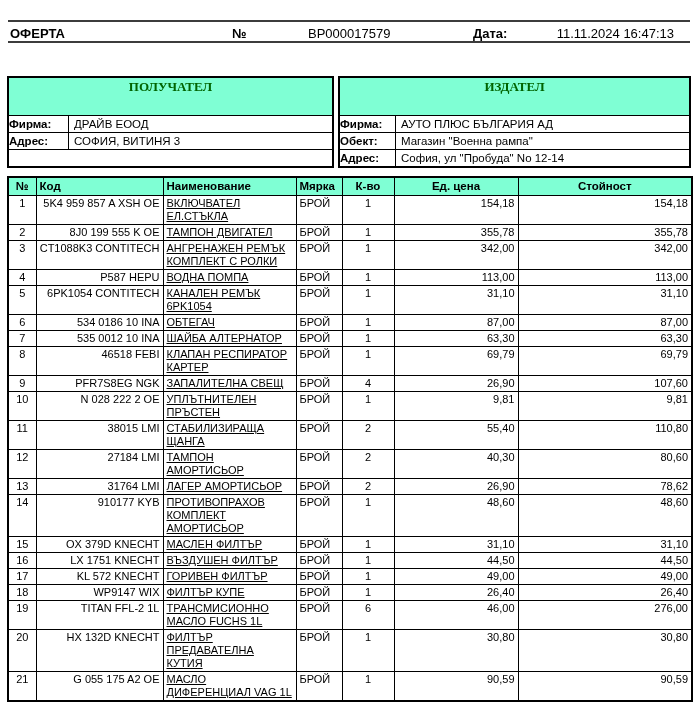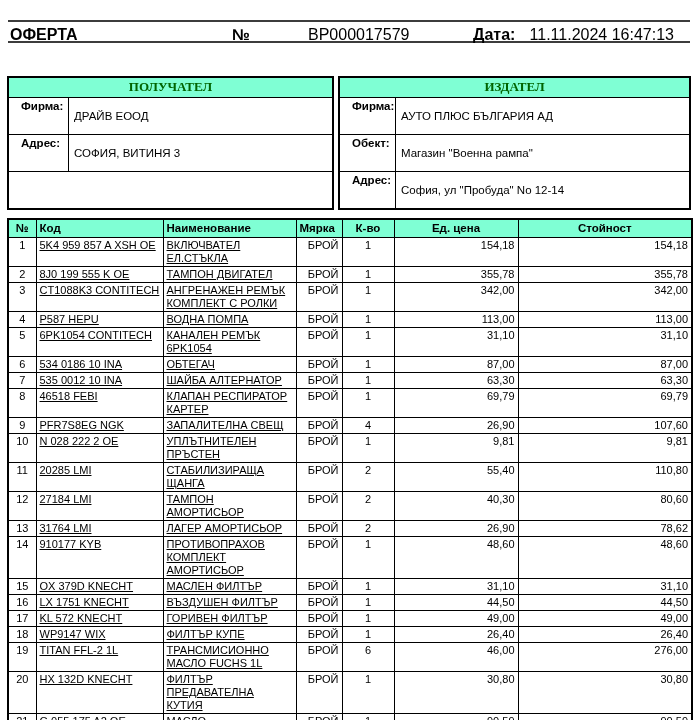--- a/index.html
+++ b/index.html
@@ -15,21 +15,21 @@
     -webkit-font-smoothing:antialiased;
     overflow:hidden;
   }
   
   .top-strip{
     position:relative;
     margin:20px 8px 0 8px;
     border-top:2px solid #3c3c3c;
     border-bottom:2px solid #3c3c3c;
     height:23px;
-    font-size:16px;
+    font-size:13px;
   }
   .top-strip span{position:absolute;top:4px;white-space:nowrap;}
   .t-title{left:2px;font-weight:bold;}
   .t-num-label{left:224px;font-weight:bold;}
   .t-num-value{left:300px;}
   .t-date-label{left:465px;font-weight:bold;}
   .t-date-value{right:16px;}
 
   
   .blocks{
@@ -41,38 +41,38 @@
   .block.left{width:327px;}
   .block.right{flex:1;}
   .block-title{
     background:var(--mint);
     border-bottom:1px solid var(--line);
     text-align:center;
     font-family:"Liberation Serif", serif;
     font-weight:bold;
     color:var(--green);
     font-size:13px;
-    padding:1px 0 2px 0;
+    padding:1px 0 20px 0;
   }
   .block-row{
     display:flex;
     border-bottom:1px solid var(--line);
     font-size:11.5px;
     line-height:14px;
   }
   .block-row:last-child{border-bottom:none;}
   .block-label{
     width:60px;
     flex:0 0 60px;
     font-weight:bold;
-    padding:1px 12px;
+    padding:1px 0;
     border-right:1px solid var(--line);
   }
   .block.right .block-label{width:56px;flex:0 0 56px;}
-  .block-value{flex:1;padding:11px 5px;white-space:nowrap;overflow:hidden;}
+  .block-value{flex:1;padding:1px 5px;white-space:nowrap;overflow:hidden;}
   .block-empty{height:16px;}
 
   
   table.items{
     margin:8px 7px 0 7px;
     width:684px;
     border-collapse:collapse;
     border:2px solid var(--line);
     table-layout:fixed;
     font-size:11px;
@@ -93,23 +93,23 @@
   }
   .w-num{width:28px;}
   .w-code{width:127px;}
   .w-name{width:133px;}
   .w-unit{width:46px;margin-left:35px;}
   .w-qty{width:52px;}
   .w-price{width:124px;}
   .w-amount{width:174px;}
   th.h-left{text-align:left;}
   td.c-num{text-align:center;}
-  td.c-code{text-align:left;text-decoration:underline;}
+  td.c-code{text-align:right;}
   td.c-name{text-align:left;text-decoration:underline;}
-  td.c-unit{text-align:right;}
+  td.c-unit{text-align:left;}
   td.c-qty{text-align:center;}
   td.c-price{text-align:right;}
   td.c-amount{text-align:right;}
 </style>
 </head>
 <body>
 
 <div>
 
   <div class="top-strip">
@@ -253,21 +253,21 @@
           <td class="c-num">10</td>
           <td class="c-code">N 028 222 2 OE</td>
           <td class="c-name">УПЛЪТНИТЕЛЕН ПРЪСТЕН</td>
           <td class="c-unit">БРОЙ</td>
           <td class="c-qty">1</td>
           <td class="c-price">9,81</td>
           <td class="c-amount">9,81</td>
         </tr>
         <tr>
           <td class="c-num">11</td>
-          <td class="c-code">20285 LMI</td>
+          <td class="c-code">38015 LMI</td>
           <td class="c-name">СТАБИЛИЗИРАЩА ЩАНГА</td>
           <td class="c-unit">БРОЙ</td>
           <td class="c-qty">2</td>
           <td class="c-price">55,40</td>
           <td class="c-amount">110,80</td>
         </tr>
         <tr>
           <td class="c-num">12</td>
           <td class="c-code">27184 LMI</td>
           <td class="c-name">ТАМПОН АМОРТИСЬОР</td>

